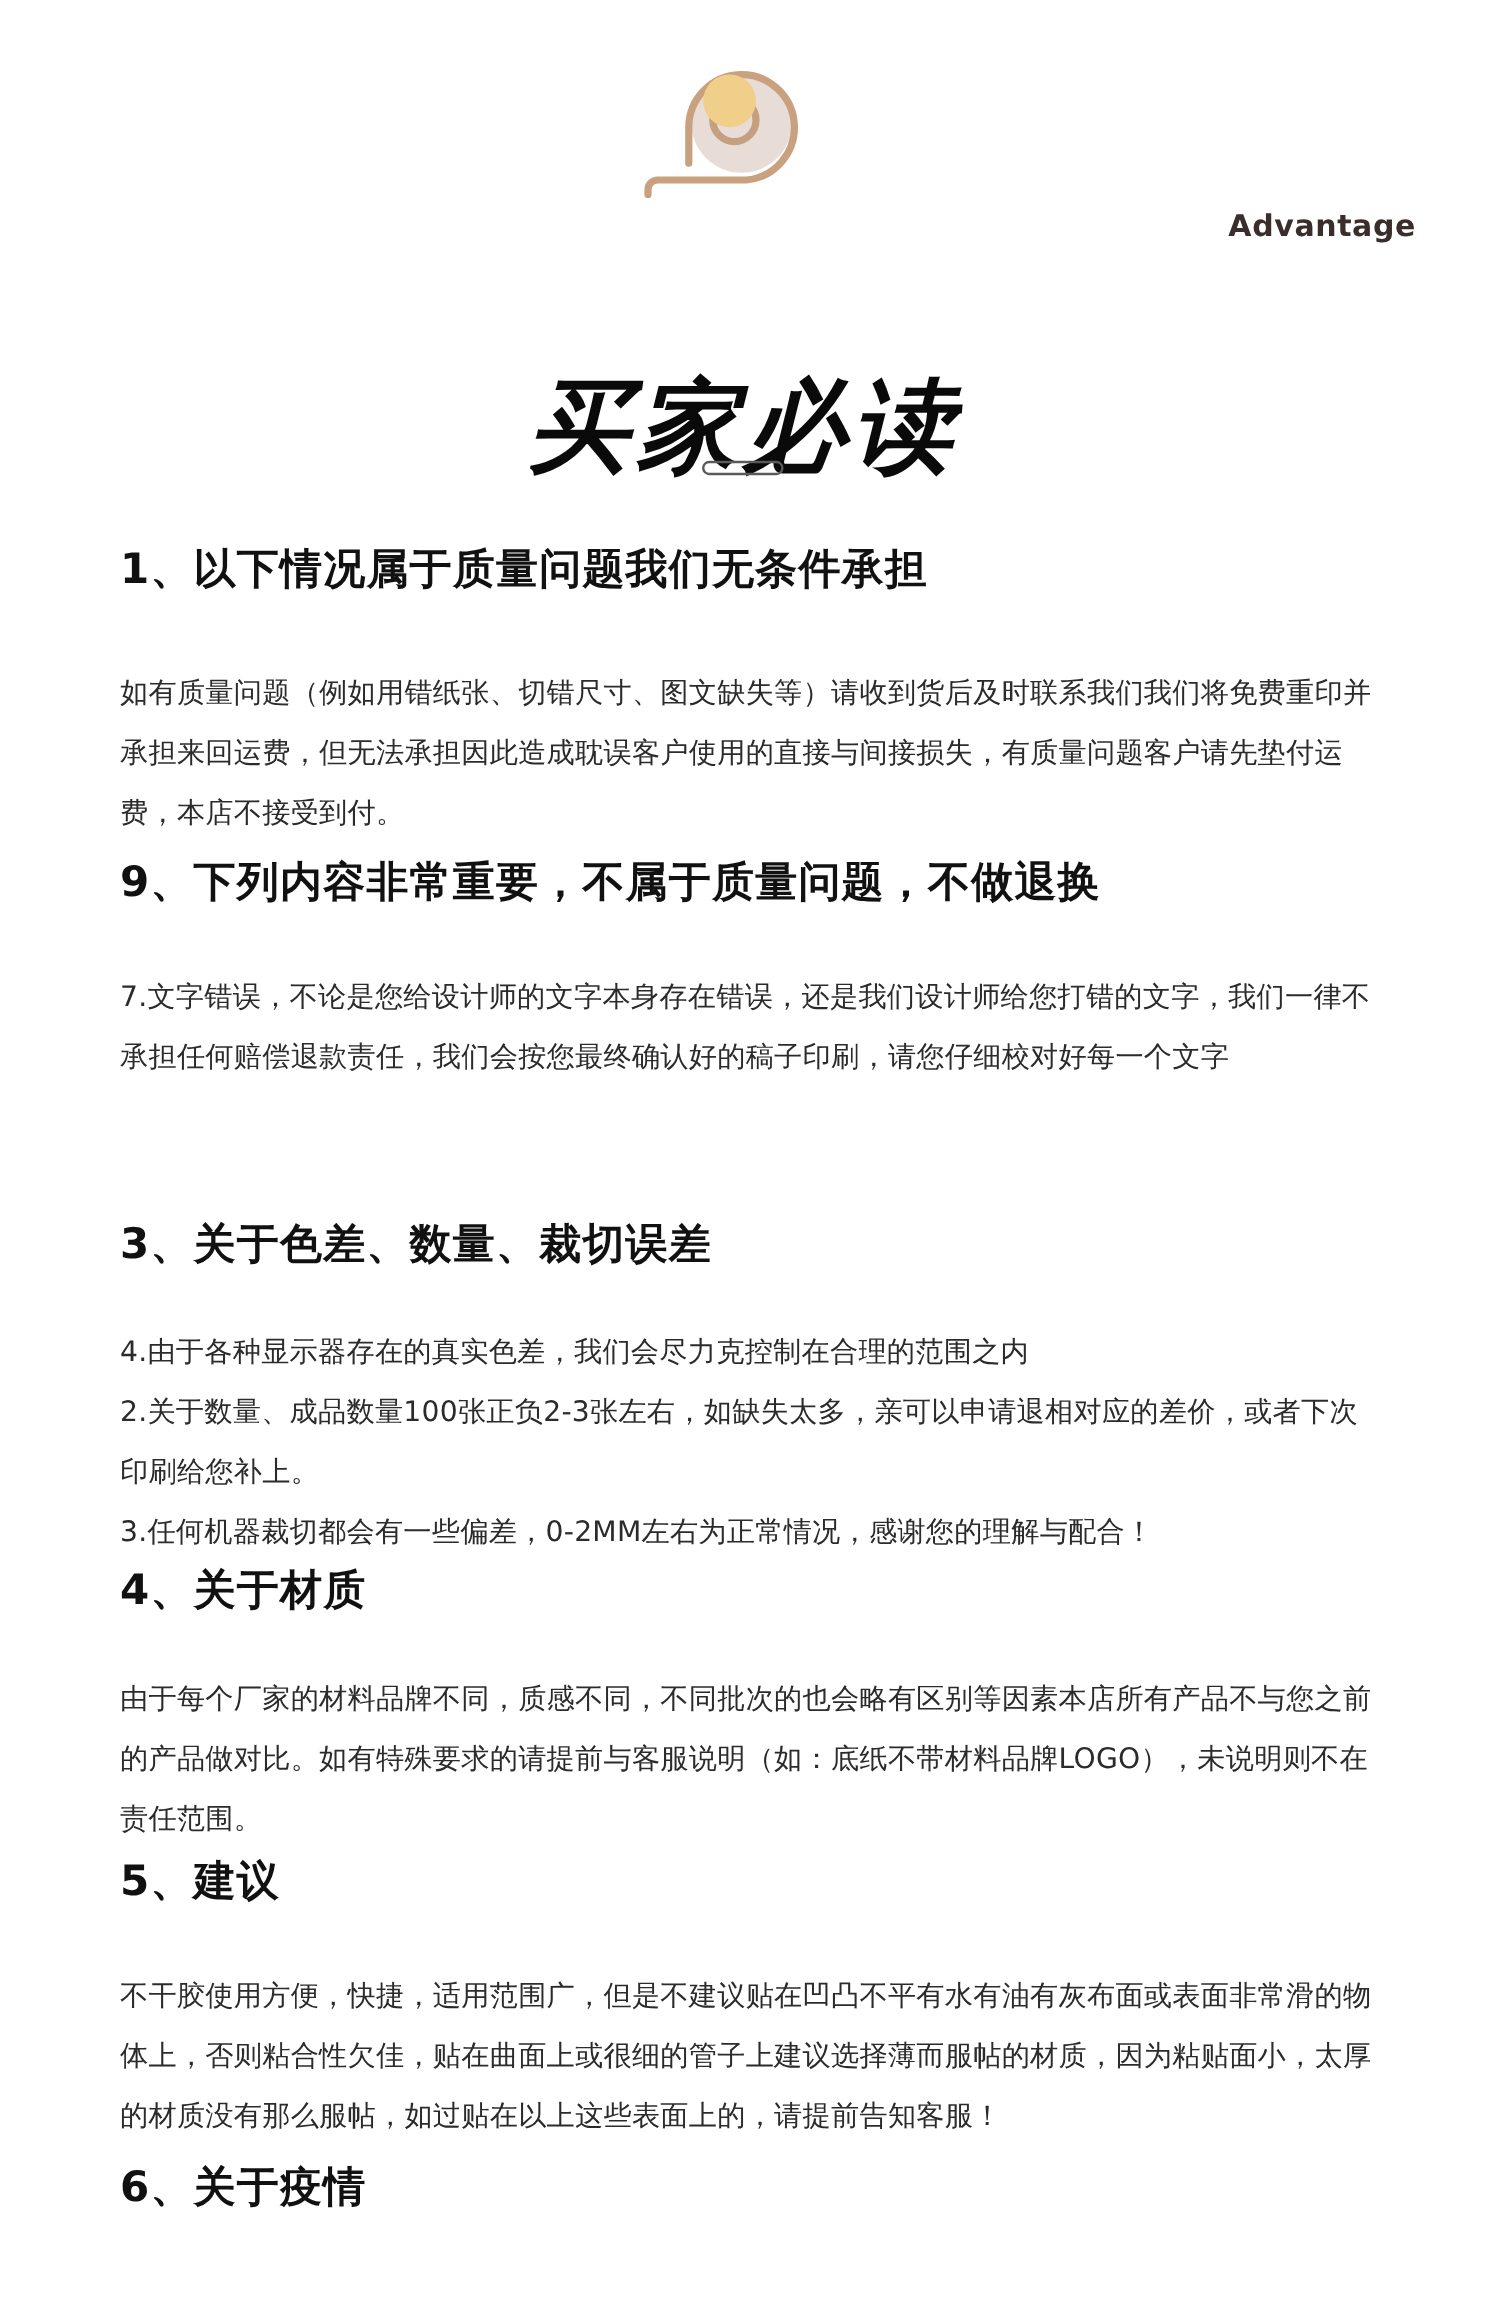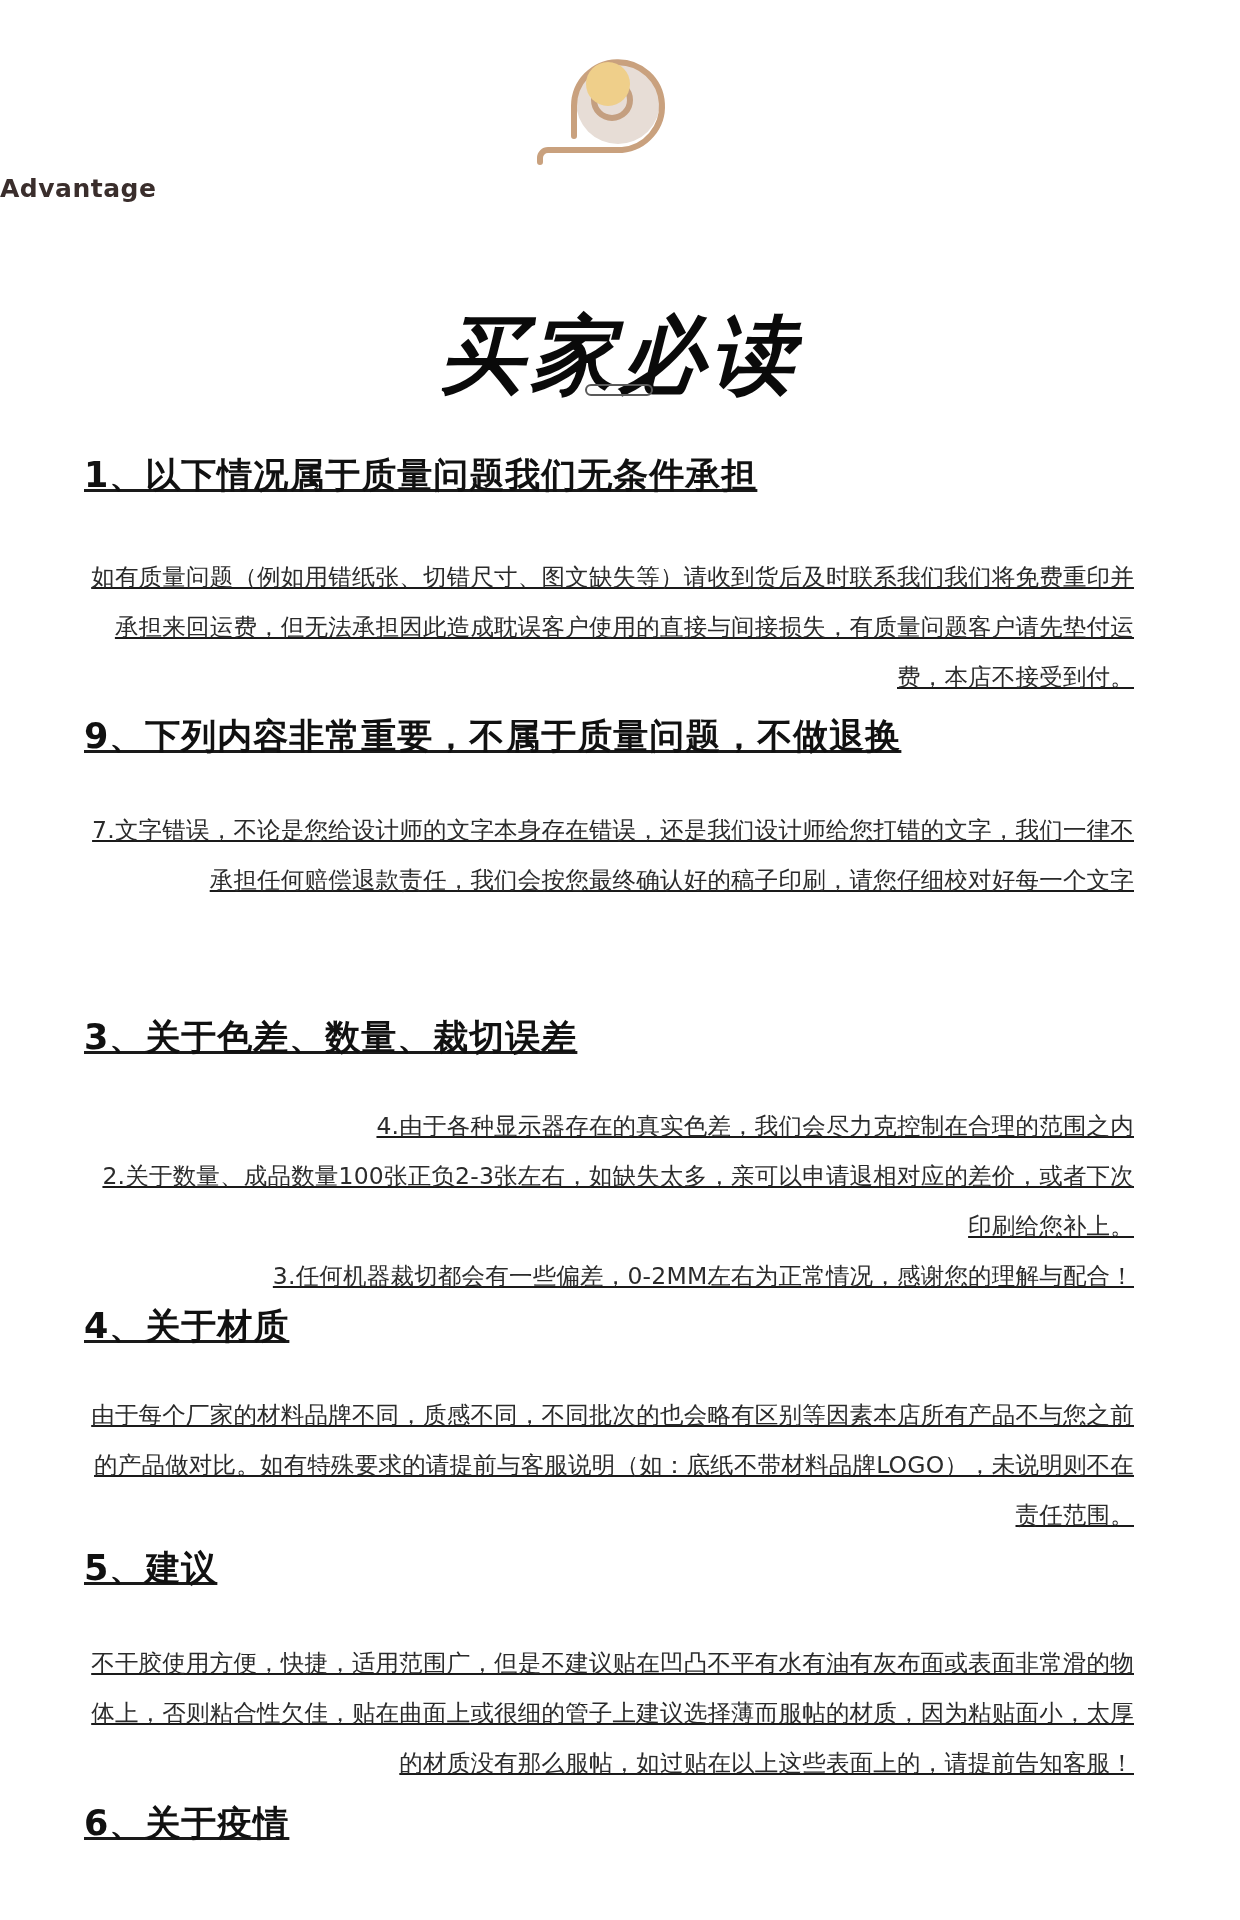--- a/index.html
+++ b/index.html
@@ -20,21 +20,21 @@
       left: 530px;
       top: 50px;
       width: 150px;
       height: 120px;
     }
     .logo-word {
       position: absolute;
       left: 0;
       width: 1180px;
       top: 174px;
-      text-align: left;
+      text-align: right;
       font-family: "DejaVu Sans", sans-serif;
       font-weight: bold;
       font-size: 25px;
       letter-spacing: 0.5px;
       color: #3a2e2c;
     }
     .page-title {
       position: absolute;
       left: 0;
       width: 1240px;
@@ -52,39 +52,37 @@
       left: 585px;
       top: 384px;
       width: 68px;
       height: 12px;
       border: 2px solid #5a5a5a;
       border-radius: 8px;
       box-sizing: border-box;
     }
     .section {
       position: absolute;
-      left: 84px;
+      left: 100px;
       width: 1050px;
-      text-decoration: underline;
     }
     .section-heading {
       font-size: 35px;
       font-weight: bold;
       color: #111111;
       line-height: 50px;
       margin: 0;
       letter-spacing: 1px;
     }
     .section-body {
       margin-top: 22px;
       font-size: 23.5px;
       line-height: 50px;
       color: #2b2b2b;
       letter-spacing: 0.2px;
-      text-align: right;
     }
     .section-body p {
       margin: 0;
     }
   </style>
 </head>
 <body>
 
 <div class="logo">
   <svg width="150" height="120" viewBox="0 0 150 120" xmlns="http://www.w3.org/2000/svg">

